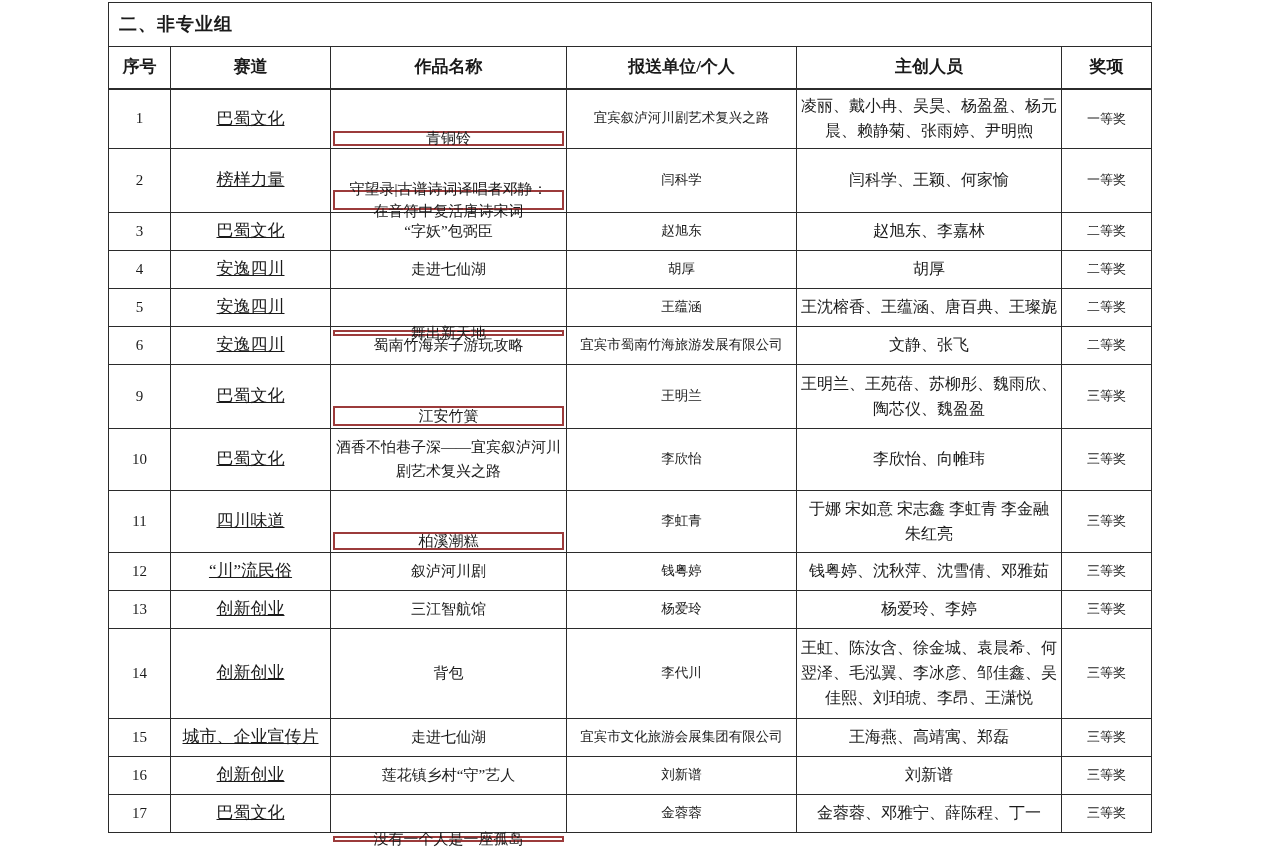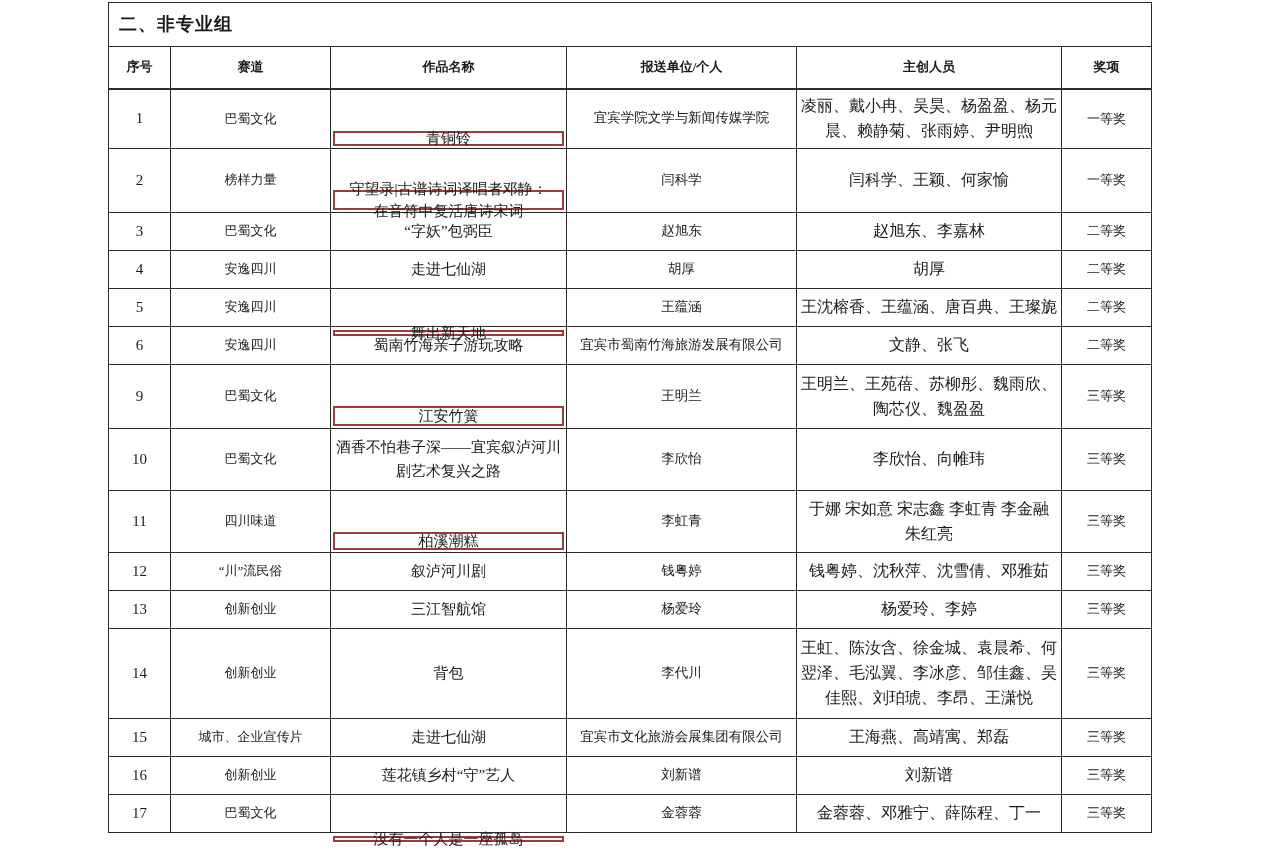--- a/index.html
+++ b/index.html
@@ -26,26 +26,26 @@
     line-height: 1.55;
   }
   td.title-cell {
     text-align: left;
     font-weight: bold;
     font-size: 18px;
     padding-left: 10px;
     letter-spacing: 1px;
   }
   .doc-table th {
-    font-size: 13px;
+    font-size: 17px;
     font-weight: bold;
     border-bottom-width: 2px;
   }
   td.c-no    { font-size: 15px; }
-  td.c-track { font-size: 13px; }
+  td.c-track { font-size: 17px; text-decoration: underline; }
   td.c-work  { font-size: 15px; position: relative; }
   td.c-unit  { font-size: 13.5px; }
   td.c-crea  { font-size: 16px; }
   td.c-award { font-size: 13px; }
   .redbox {
     position: absolute;
     left: 2px; right: 2px; top: 2px; bottom: 2px;
     border: 2px solid #9c3b3b;
     display: flex;
     align-items: center;
@@ -79,21 +79,21 @@
       <th>主创人员</th>
       <th>奖项</th>
     </tr>
 
     <tr style="height:60px">
       <td class="c-no">1</td>
       <td class="c-track">巴蜀文化</td>
       <td class="c-work">
           <div class="redbox">青铜铃</div>
         </td>
-      <td class="c-unit">宜宾学院文学与新闻传媒学院</td>
+      <td class="c-unit">宜宾叙泸河川剧艺术复兴之路</td>
       <td class="c-crea">凌丽、戴小冉、吴昊、杨盈盈、杨元晨、赖静菊、张雨婷、尹明煦</td>
       <td class="c-award">一等奖</td>
     </tr>
     <tr style="height:64px">
       <td class="c-no">2</td>
       <td class="c-track">榜样力量</td>
       <td class="c-work">
           <div class="redbox">守望录|古谱诗词译唱者邓静：在音符中复活唐诗宋词</div>
         </td>
       <td class="c-unit">闫科学</td>

